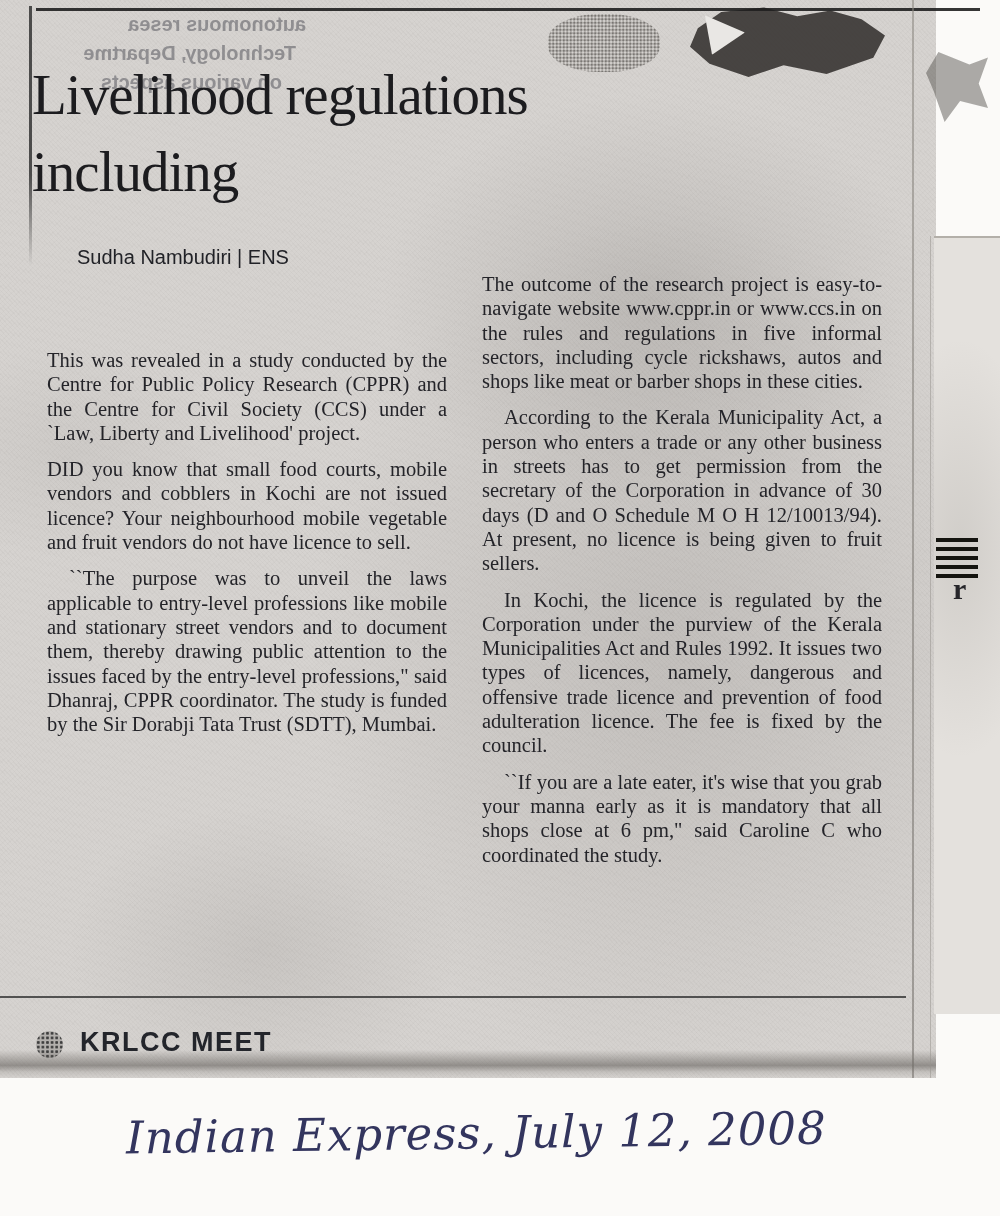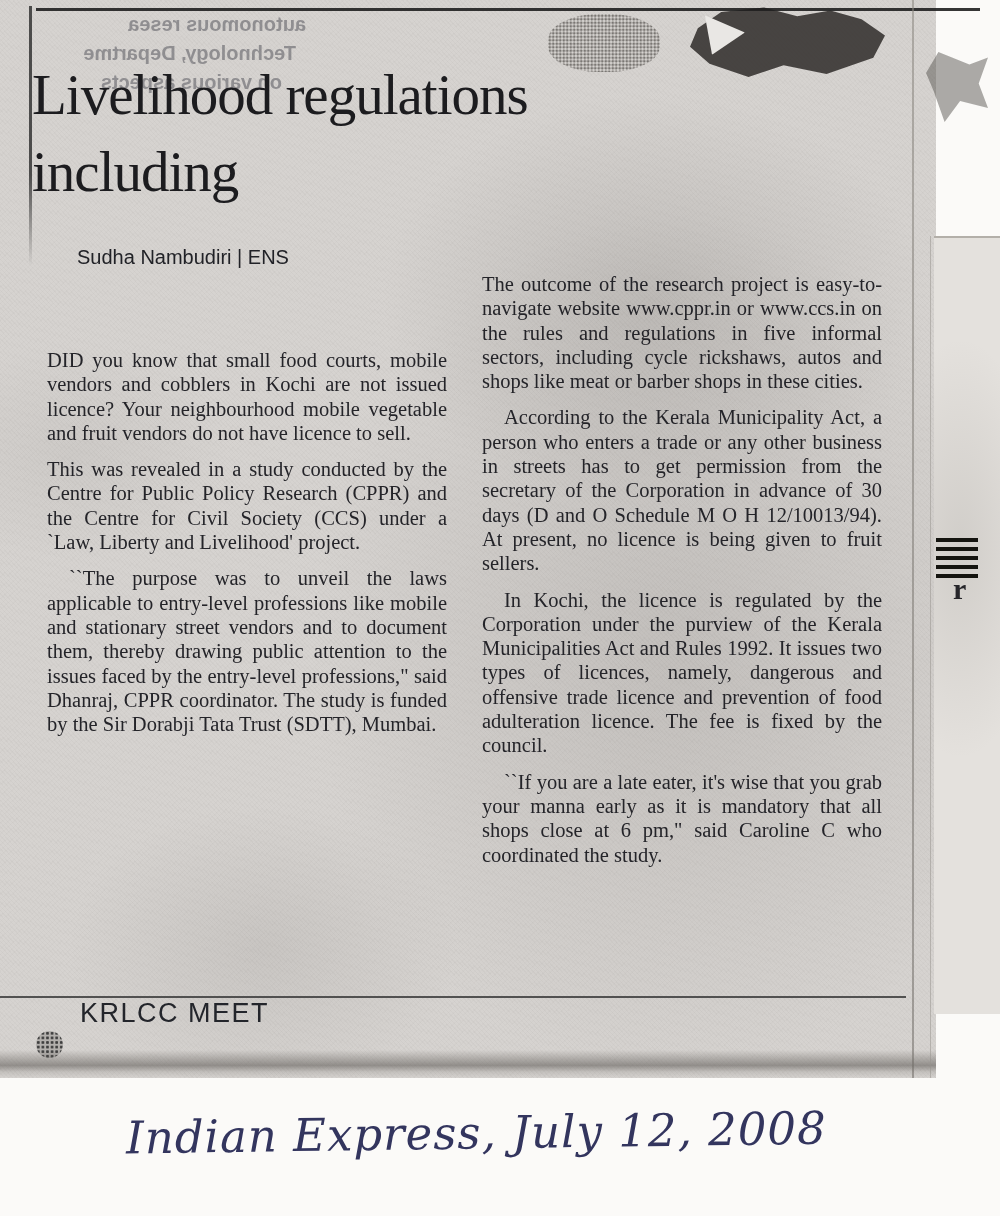--- a/index.html
+++ b/index.html
@@ -60,22 +60,22 @@
   .col{position:absolute;width:424px;color:#242429;font-size:20.5px;line-height:24.3px;text-align:justify}
   .col p{margin:12px;padding:0}
   .col p.indent{text-indent:22px}
   .left-col{left:35px;top:336px}
   .right-col{left:470px;top:260px}
   
   .section-rule{position:absolute;left:0;top:996px;width:906px;height:2px;background:#3b3b3b;opacity:.85}
   .section-bullet{position:absolute;left:36px;top:1031px;width:27px;height:27px;border-radius:50%;
     background-color:#b3b0ad;
     background-image:radial-gradient(circle,#3f3f3f 1.2px,transparent 1.7px);background-size:4.6px 4.6px}
-  .section-label{position:absolute;left:80px;top:998px;
-    font-family:"Liberation Sans", sans-serif;font-weight:400;
+  .section-label{position:absolute;left:80px;top:1027px;
+    font-family:"Liberation Sans", sans-serif;font-weight:700;
     font-size:27px;letter-spacing:1.5px;color:#23252b}
   .bottom-shadow{position:absolute;left:0;top:1050px;width:936px;height:28px;
     background:linear-gradient(180deg, rgba(120,115,110,0) 0%, rgba(90,86,82,.55) 55%, rgba(130,126,122,.22) 78%, rgba(250,249,247,0) 100%)}
   
   .fold-line-1{position:absolute;left:912px;top:0;width:2px;height:1078px;
     background:linear-gradient(180deg,#8a867f,#6f6b66);opacity:.55}
   .fold-line-2{position:absolute;left:930px;top:236px;width:1px;height:842px;background:#96928b;opacity:.5}
   .under-page{position:absolute;left:934px;top:236px;width:66px;height:776px;
     background:#e4e1dd;border-top:2px solid #b3afa9;
     background-image:radial-gradient(120px 300px at 40% 40%, rgba(120,116,110,.18), transparent 70%)}
@@ -109,22 +109,22 @@
   <h1 class="headline" style="margin:0">
     <span>Livelihood regulations</span><br>
     <span>including</span>
   </h1>
 
   <div class="byline">
     <div>Sudha Nambudiri | ENS</div>
   </div>
 
   <div class="col left-col">
+    <p>This was revealed in a study conducted by the Centre for Public Policy Research (CPPR) and the Centre for Civil Society (CCS) under a `Law, Liberty and Livelihood' project.</p>
     <p>DID you know that small food courts, mobile vendors and cobblers in Kochi are not issued licence? Your neighbourhood mobile vegetable and fruit vendors do not have licence to sell.</p>
-    <p>This was revealed in a study conducted by the Centre for Public Policy Research (CPPR) and the Centre for Civil Society (CCS) under a `Law, Liberty and Livelihood' project.</p>
     <p class="indent">``The purpose was to unveil the laws applicable to entry-level professions like mobile and stationary street vendors and to document them, thereby drawing public attention to the issues faced by the entry-level professions," said Dhanraj, CPPR coordinator. The study is funded by the Sir Dorabji Tata Trust (SDTT), Mumbai.</p>
   </div>
 
   <div class="col right-col">
     <p>The outcome of the research project is easy-to-navigate website www.cppr.in or www.ccs.in on the rules and regulations in five informal sectors, including cycle rickshaws, autos and shops like meat or barber shops in these cities.</p>
     <p class="indent">According to the Kerala Municipality Act, a person who enters a trade or any other business in streets has to get permission from the secretary of the Corporation in advance of 30 days (D and O Schedule M O H 12/10013/94). At present, no licence is being given to fruit sellers.</p>
     <p class="indent">In Kochi, the licence is regulated by the Corporation under the purview of the Kerala Municipalities Act and Rules 1992. It issues two types of licences, namely, dangerous and offensive trade licence and prevention of food adulteration licence. The fee is fixed by the council.</p>
     <p class="indent">``If you are a late eater, it's wise that you grab your manna early as it is mandatory that all shops close at 6 pm," said Caroline C who coordinated the study.</p>
   </div>
 

